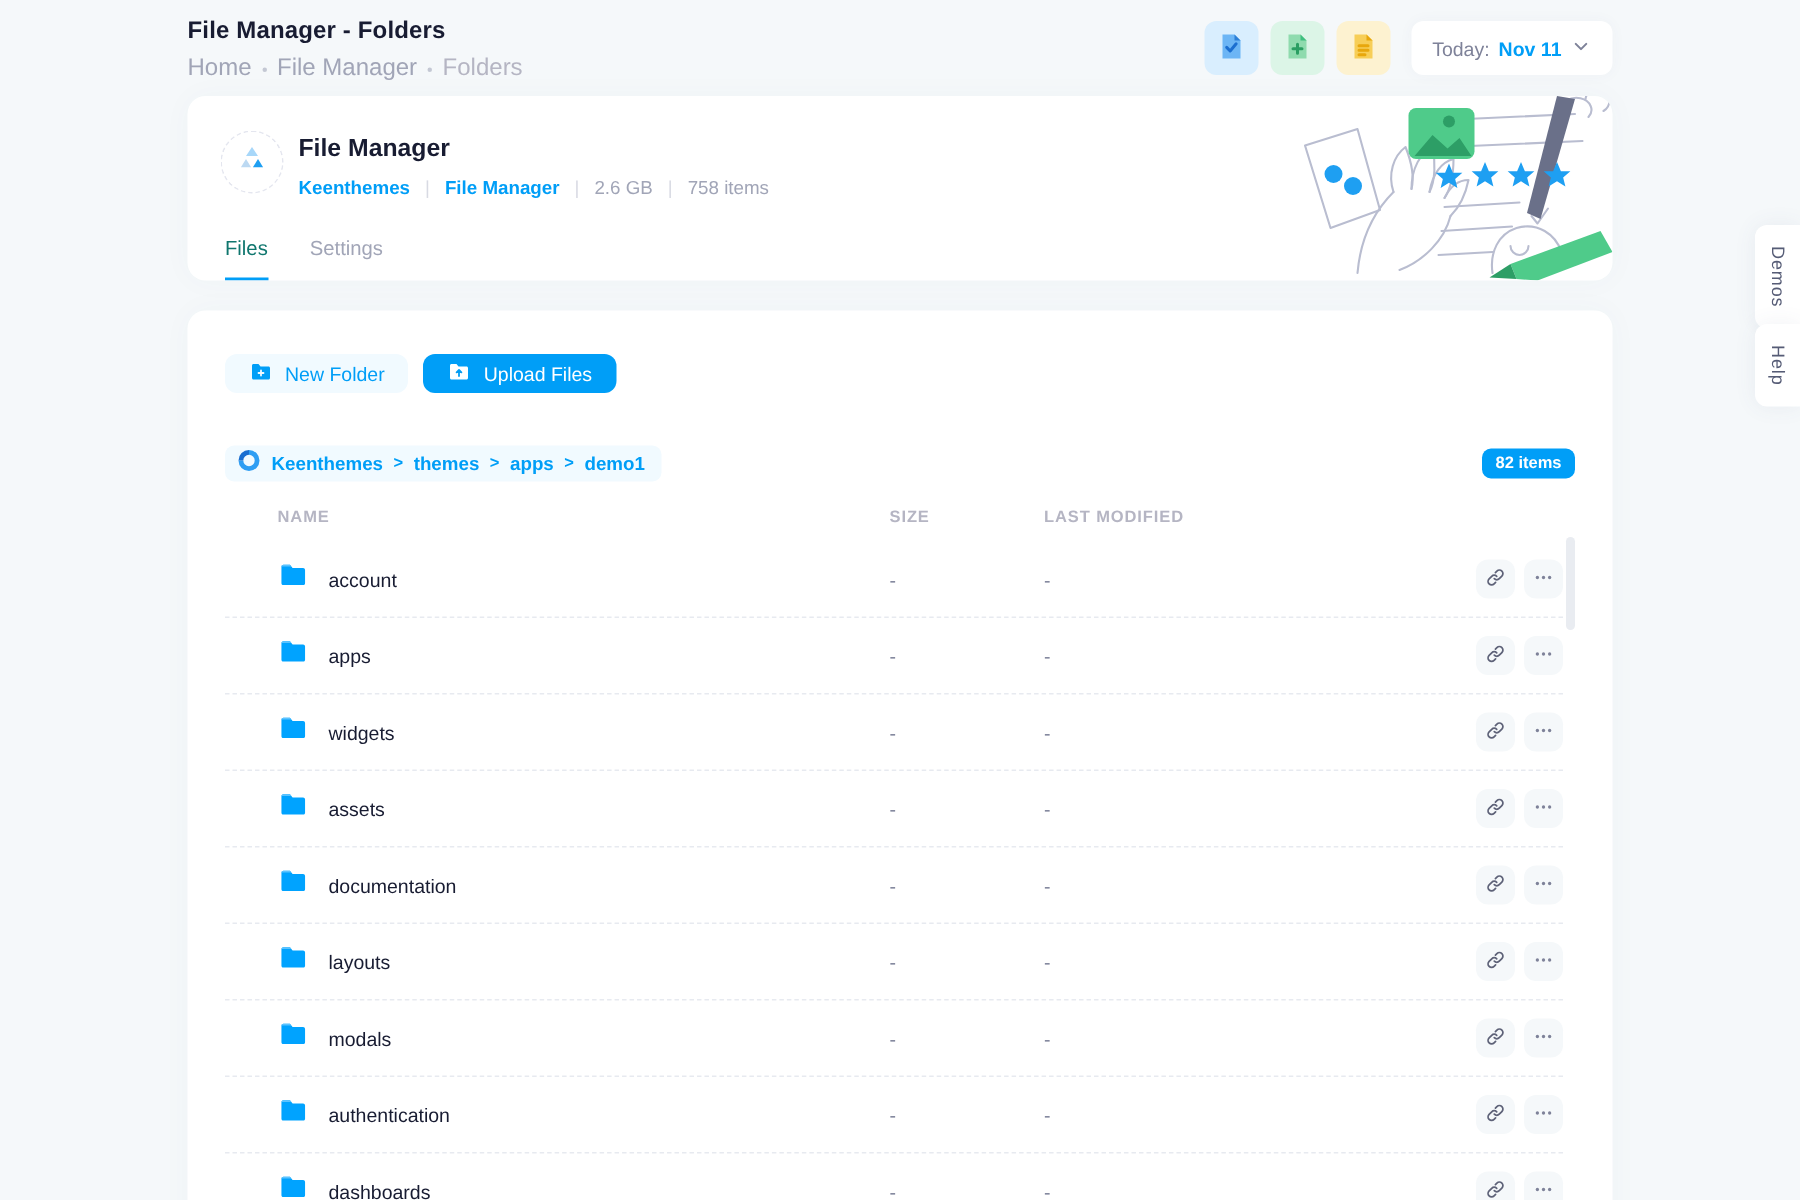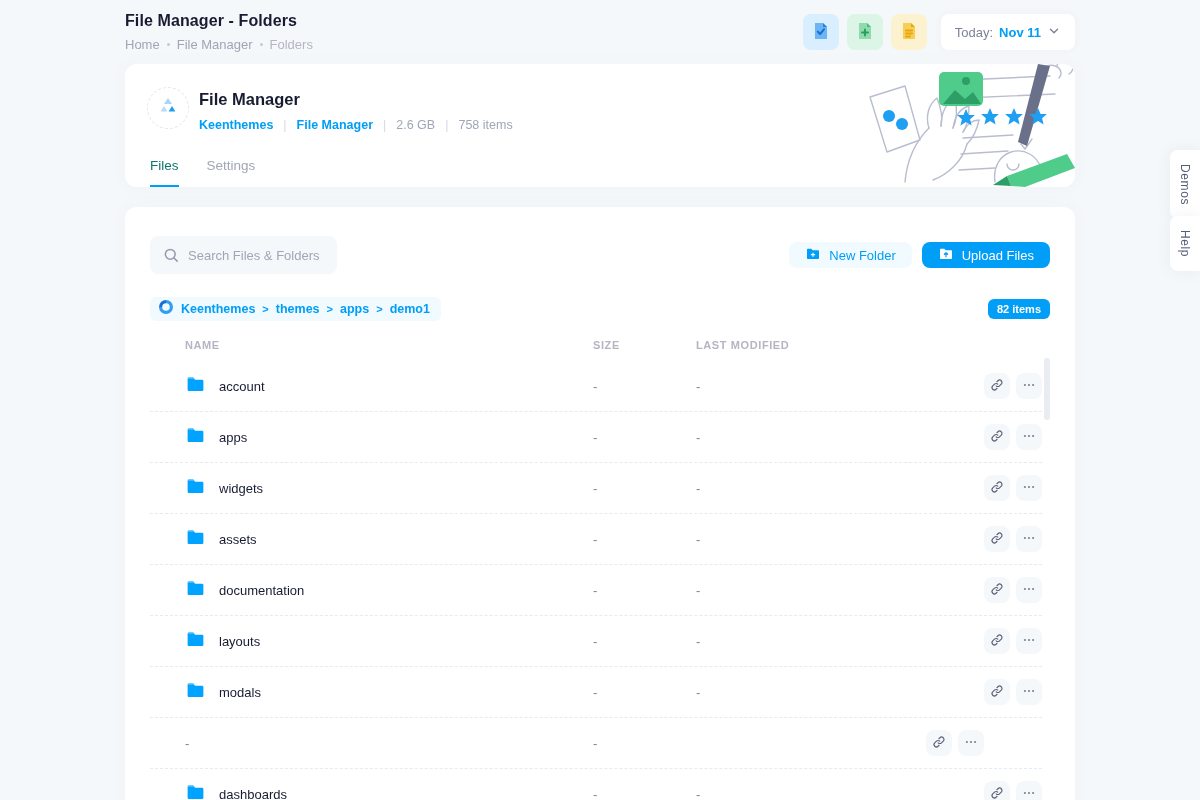--- a/index.html
+++ b/index.html
@@ -12,21 +12,21 @@
   }
   .card {
     position:absolute; left:125px; width:950px;
     background:#fff; border-radius:12px;
     box-shadow:0 0 20px rgba(76,87,125,.03);
   }
 
   
   .topbar { position:absolute; left:125px; top:12px; width:950px; display:flex; justify-content:space-between; align-items:flex-start; }
   .page-title { font-size:16px; font-weight:700; color:#181c32; letter-spacing:.1px; }
-  .crumbs { margin-top:7px; font-size:13px; display:flex; align-items:center; gap:7px; }
+  .crumbs { margin-top:7px; font-size:16px; display:flex; align-items:center; gap:7px; }
   .crumb { color:#a1a5b7; font-weight:500; }
   .crumb.last { color:#b5b5c3; }
   .crumb-dot { width:3px; height:3px; border-radius:50%; background:#c4c8d4; display:inline-block; }
   .topbar-right { display:flex; align-items:center; gap:8px; margin-top:2px; }
   .tool-icon-btn { width:36px; height:36px; border-radius:8px; border:none; display:flex; align-items:center; justify-content:center; cursor:pointer; }
   .tool-icon-btn.blue { background:#d9eefe; }
   .tool-icon-btn.green { background:#dcf5e7; }
   .tool-icon-btn.yellow { background:#fdf2d0; }
   .today-btn { margin-left:6px; height:36px; background:#fff; border:none; border-radius:8px; padding:0 14px; display:flex; align-items:center; gap:6px; font-size:13px; cursor:pointer; box-shadow:0 0 10px rgba(76,87,125,.04); font-family:inherit; }
   .today-label { color:#7e8299; font-weight:500; }
@@ -200,29 +200,20 @@
     </svg>
   </div>
 </div>
 
 <div class="edge-tab" id="demos-tab">Demos</div>
 <div class="edge-tab" id="help-tab">Help</div>
 
 <div class="card" id="files-card">
 
   <div class="files-toolbar">
-    <div class="search-wrap">
-      <span class="search-icon">
-        <svg width="18" height="18" viewBox="0 0 24 24">
-            <circle cx="11" cy="11" r="6.5" fill="none" stroke="#9499ad" stroke-width="2"></circle>
-            <path d="M16 16l4.2 4.2" stroke="#9499ad" stroke-width="2" stroke-linecap="round"></path>
-          </svg>
-      </span>
-      <input class="search-input" placeholder="Search Files &amp; Folders" style="">
-    </div>
     <div class="toolbar-btns">
       <button class="btn btn-light-primary">
         <span>
           <svg width="16" height="16" viewBox="0 0 24 24">
               <path d="M3 5.5C3 4.7 3.7 4 4.5 4h5l2 2.5h8c.8 0 1.5.7 1.5 1.5v10c0 .8-.7 1.5-1.5 1.5h-15C3.7 19.5 3 18.8 3 18V5.5z" fill="#009ef7"></path>
               <path d="M12 10.5v5M9.5 13h5" stroke="#f1faff" stroke-width="1.8" stroke-linecap="round"></path>
             </svg>
         </span>
         <span>New Folder</span>
       </button>
@@ -497,20 +488,29 @@
                   <circle cx="12" cy="12" r="1.9" fill="#7e8299"></circle>
                   <circle cx="19" cy="12" r="1.9" fill="#7e8299"></circle>
                 </svg>
         </span>
       </button>
     </div>
   </div>
 
   <div class="t-grid t-row">
     <div><span class="checkbox"></span></div>
+    <div class="name-cell">
+      <span>
+        <svg width="21" height="21" viewBox="0 0 24 24">
+                <path d="M3 5.5C3 4.7 3.7 4 4.5 4h5l2 2.5h8c.8 0 1.5.7 1.5 1.5v10c0 .8-.7 1.5-1.5 1.5h-15C3.7 19.5 3 18.8 3 18V5.5z" fill="#00a3ff"></path>
+                <path d="M3 5.5C3 4.7 3.7 4 4.5 4h5l1 1.3H3z" fill="#5cc3ff"></path>
+              </svg>
+      </span>
+      <span class="file-name">authentication</span>
+    </div>
     <div class="dash-cell">-</div>
     <div class="dash-cell">-</div>
     <div class="actions-cell">
       <button class="action-btn">
         <span>
           <svg width="14" height="14" viewBox="0 0 24 24" fill="none" stroke="#5e6278" stroke-width="2" stroke-linecap="round" stroke-linejoin="round">
                   <path d="M10.6 13.4a4 4 0 0 0 5.7 0l3-3a4 4 0 1 0-5.7-5.7l-1.7 1.7"></path>
                   <path d="M13.4 10.6a4 4 0 0 0-5.7 0l-3 3a4 4 0 1 0 5.7 5.7l1.7-1.7"></path>
                 </svg>
         </span>

